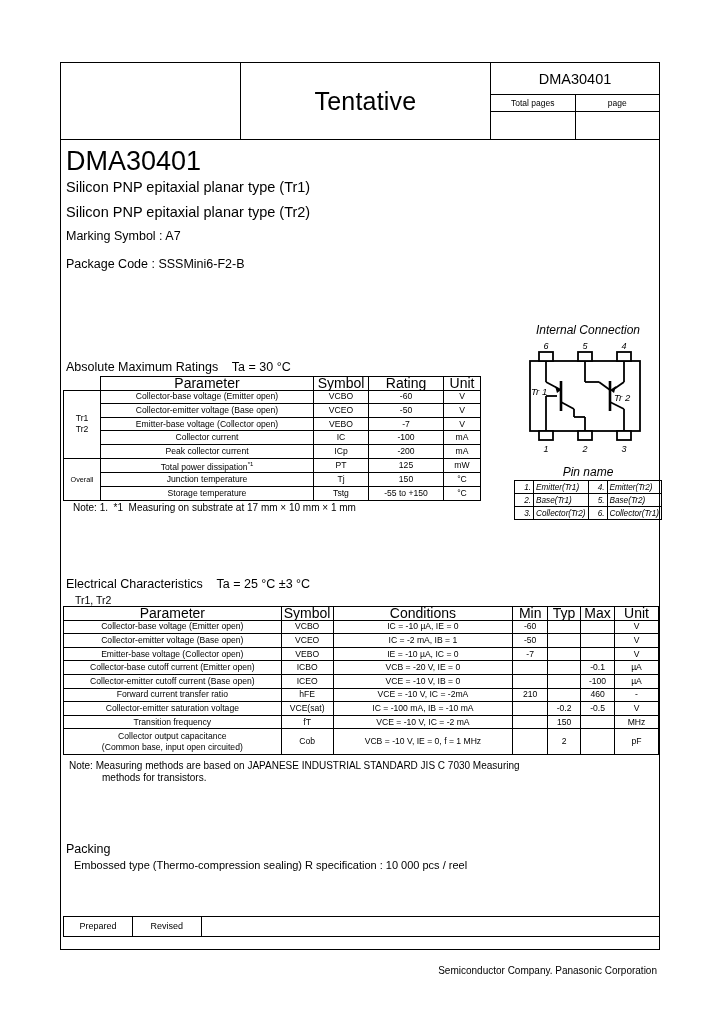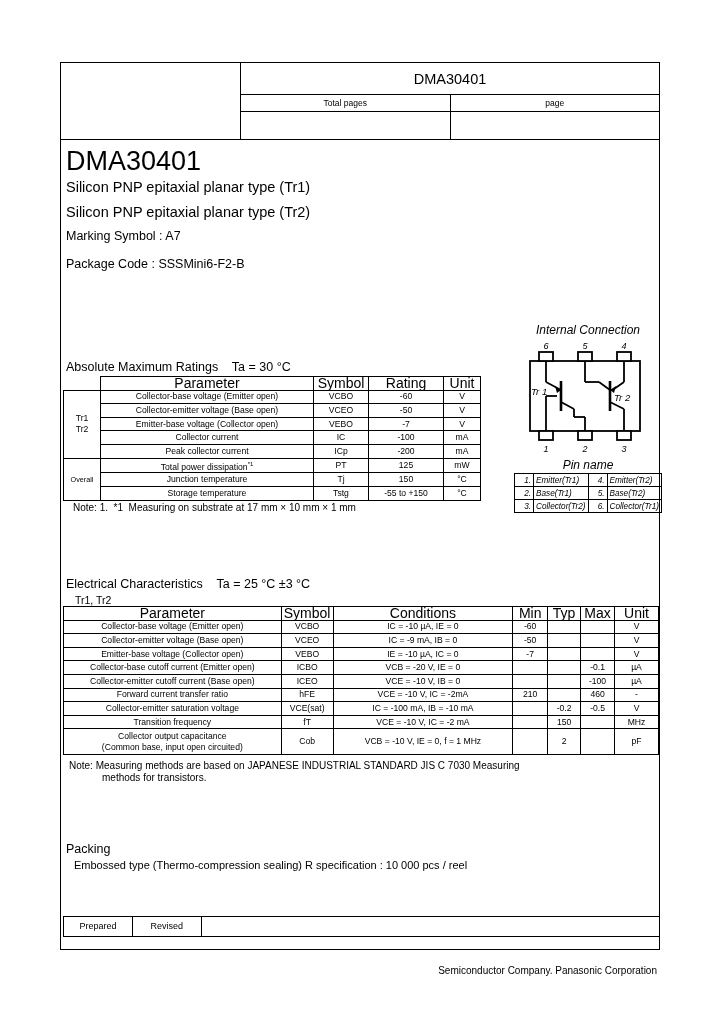--- a/index.html
+++ b/index.html
@@ -153,21 +153,21 @@
     position: absolute;
     left: 12px; top: 439px;
     font-size: 10px;
     white-space: pre;
   }
 
   
   #ic-block { position: absolute; left: 442px; top: 260px; width: 170px; font-style: italic; }
   #ic-title { font-size: 12px; text-align: center; }
   #ic-svg { display: block; margin: 2px auto 0 auto; }
-  #pin-title { font-size: 12px; text-align: center; margin-top: 1px; }
+  #pin-title { font-size: 12px; text-align: center; margin-top: 8px; }
   table.pin {
     border-collapse: collapse;
     font-size: 8.2px;
     margin: 1px auto 0 auto;
   }
   table.pin td {
     border: 0.9px solid #000;
     height: 12px;
     line-height: 11px;
     padding: 0 2px;
@@ -219,20 +219,23 @@
     white-space: nowrap;
   }
 </style>
 </head>
 <body>
 
 <div id="page">
 
   <div class="hdr">
     <div class="hdr-cell-left"></div>
+    <div class="hdr-cell-mid">
+      <span class="hdr-tentative">Tentative</span>
+    </div>
     <div class="hdr-cell-right">
       <div class="hdr-part">DMA30401</div>
       <div class="hdr-pagerow">
         <div>Total pages</div>
         <div>page</div>
       </div>
       <div class="hdr-blankrow">
         <div></div>
         <div></div>
       </div>
@@ -443,21 +446,21 @@
       <td class="nbl">VCBO</td>
       <td class="l nbl">IC = -10 µA, IE = 0</td>
       <td class="nbl">-60</td>
       <td></td>
       <td></td>
       <td class="nbr">V</td>
     </tr>
     <tr>
       <td class="l nbl">Collector-emitter voltage (Base open)</td>
       <td class="nbl">VCEO</td>
-      <td class="l nbl">IC = -9 mA, IB = 0</td>
+      <td class="l nbl">IC = -2 mA, IB = 1</td>
       <td class="nbl">-50</td>
       <td></td>
       <td></td>
       <td class="nbr">V</td>
     </tr>
     <tr>
       <td class="l nbl">Emitter-base voltage (Collector open)</td>
       <td class="nbl">VEBO</td>
       <td class="l nbl">IE = -10 µA, IC = 0</td>
       <td class="nbl">-7</td>

